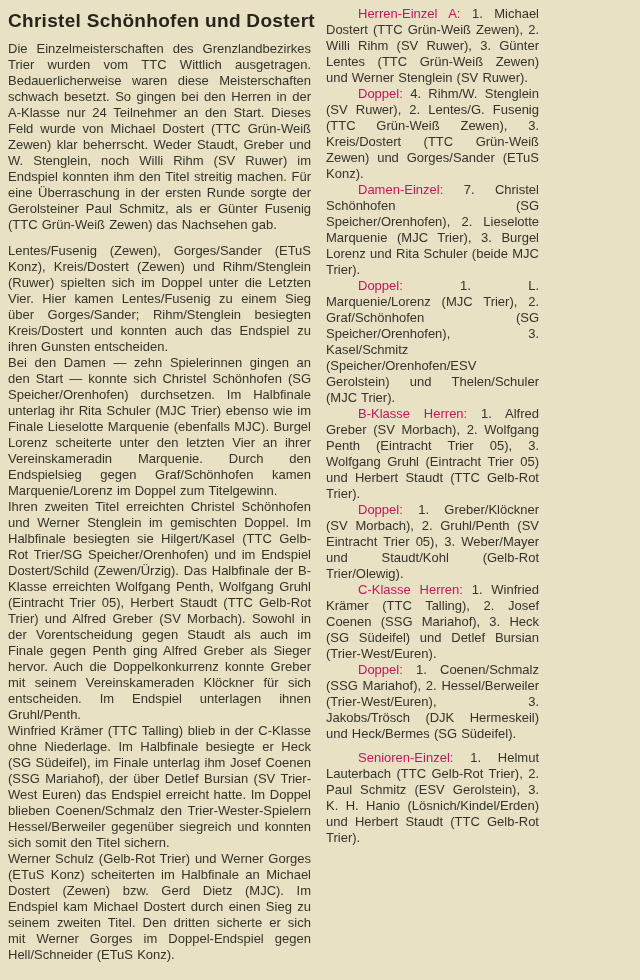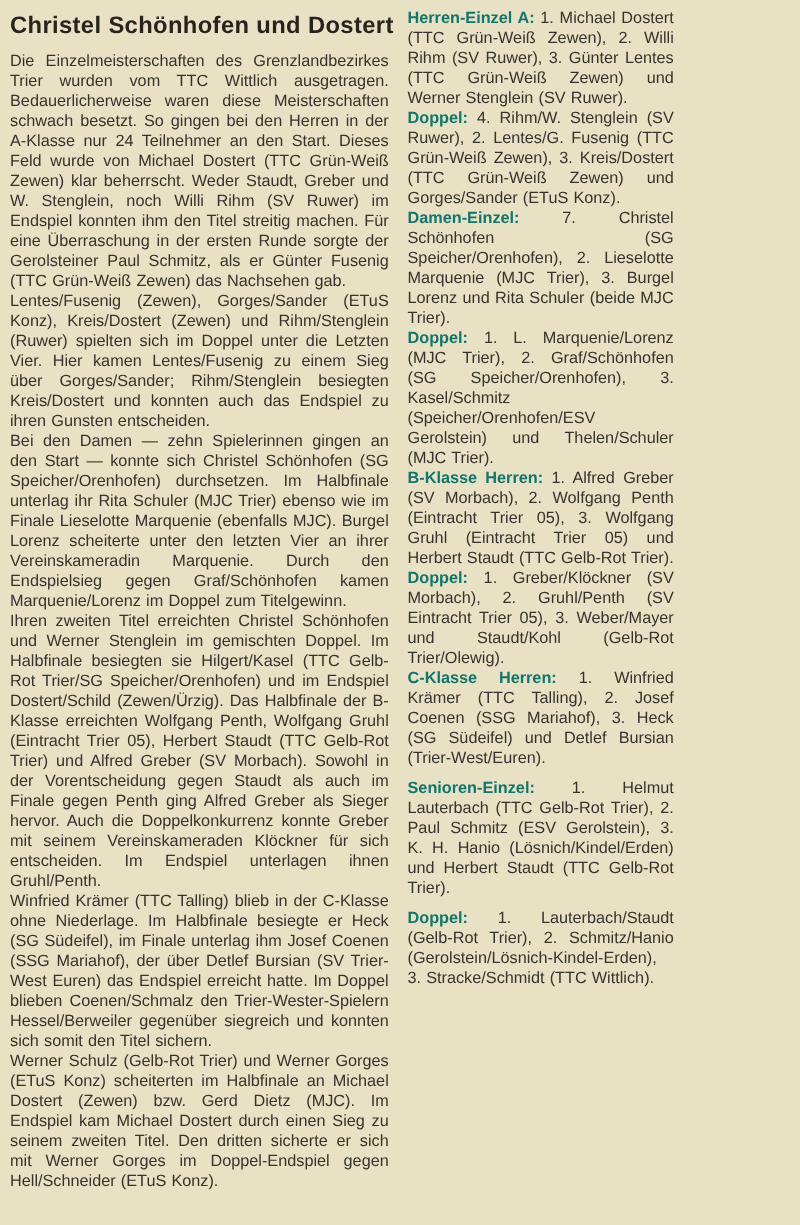--- a/index.html
+++ b/index.html
@@ -38,35 +38,36 @@
   }
   .para {
     font-size: 13px;
     line-height: 16px;
     text-align: justify;
     margin: 0;
     hyphens: auto;
     -webkit-hyphens: auto;
     word-spacing: 0.5px;
   }
-  .para.gap-top { }
+  .para.gap-top { margin-top: 10px; }
 
   .entry {
     font-size: 13px;
     line-height: 16px;
     text-align: justify;
     margin: 0;
     hyphens: auto;
     -webkit-hyphens: auto;
     word-spacing: 0.5px;
   }
   .entry.gap-top { margin-top: 8px; }
   .entry .lead {
-    font-weight: 700;
-    color: #0f766e;
+    font-weight: 400;
+    color: #be185d;
+    margin-left: 32px;
   }
 </style>
 </head>
 <body>
 
 <div class="clipping">
 
   <div class="col col-left">
     <h1 class="headline">Christel Schönhofen und Dostert</h1>
     <p class="para">Die Einzelmeisterschaften des Grenzlandbezirkes Trier wurden vom TTC Wittlich ausgetragen. Bedauerlicherweise waren diese Meisterschaften schwach besetzt. So gingen bei den Herren in der A-Klasse nur 24 Teilnehmer an den Start. Dieses Feld wurde von Michael Dostert (TTC Grün-Weiß Zewen) klar beherrscht. Weder Staudt, Greber und W. Stenglein, noch Willi Rihm (SV Ruwer) im Endspiel konnten ihm den Titel streitig machen. Für eine Überraschung in der ersten Runde sorgte der Gerolsteiner Paul Schmitz, als er Günter Fusenig (TTC Grün-Weiß Zewen) das Nachsehen gab.</p>
@@ -78,17 +79,17 @@
   </div>
 
   <div class="col col-right">
     <p class="entry"><b class="lead">Herren-Einzel A:</b> <span>1. Michael Dostert (TTC Grün-Weiß Zewen), 2. Willi Rihm (SV Ruwer), 3. Günter Lentes (TTC Grün-Weiß Zewen) und Werner Stenglein (SV Ruwer).</span></p>
     <p class="entry"><b class="lead">Doppel:</b> <span>4. Rihm/W. Stenglein (SV Ruwer), 2. Lentes/G. Fusenig (TTC Grün-Weiß Zewen), 3. Kreis/Dostert (TTC Grün-Weiß Zewen) und Gorges/Sander (ETuS Konz).</span></p>
     <p class="entry"><b class="lead">Damen-Einzel:</b> <span>7. Christel Schönhofen (SG Speicher/Orenhofen), 2. Lieselotte Marquenie (MJC Trier), 3. Burgel Lorenz und Rita Schuler (beide MJC Trier).</span></p>
     <p class="entry"><b class="lead">Doppel:</b> <span>1. L. Marquenie/Lorenz (MJC Trier), 2. Graf/Schönhofen (SG Speicher/Orenhofen), 3. Kasel/Schmitz (Speicher/Orenhofen/ESV Gerolstein) und Thelen/Schuler (MJC Trier).</span></p>
     <p class="entry"><b class="lead">B-Klasse Herren:</b> <span>1. Alfred Greber (SV Morbach), 2. Wolfgang Penth (Eintracht Trier 05), 3. Wolfgang Gruhl (Eintracht Trier 05) und Herbert Staudt (TTC Gelb-Rot Trier).</span></p>
     <p class="entry"><b class="lead">Doppel:</b> <span>1. Greber/Klöckner (SV Morbach), 2. Gruhl/Penth (SV Eintracht Trier 05), 3. Weber/Mayer und Staudt/Kohl (Gelb-Rot Trier/Olewig).</span></p>
     <p class="entry"><b class="lead">C-Klasse Herren:</b> <span>1. Winfried Krämer (TTC Talling), 2. Josef Coenen (SSG Mariahof), 3. Heck (SG Südeifel) und Detlef Bursian (Trier-West/Euren).</span></p>
+    <p class="entry"><b class="lead">Doppel:</b> <span>1. Coenen/Schmalz (SSG Mariahof), 2. Hessel/Berweiler (Trier-West/Euren), 3. Jakobs/Trösch (DJK Hermeskeil) und Heck/Bermes (SG Südeifel).</span></p>
     <p class="entry gap-top"><b class="lead">Senioren-Einzel:</b> <span>1. Helmut Lauterbach (TTC Gelb-Rot Trier), 2. Paul Schmitz (ESV Gerolstein), 3. K. H. Hanio (Lösnich/Kindel/Erden) und Herbert Staudt (TTC Gelb-Rot Trier).</span></p>
-    <p class="entry gap-top"><b class="lead">Doppel:</b> <span>1. Lauterbach/Staudt (Gelb-Rot Trier), 2. Schmitz/Hanio (Gerolstein/Lösnich-Kindel-Erden), 3. Stracke/Schmidt (TTC Wittlich).</span></p>
   </div>
 
 </div>
 
 </body></html>

